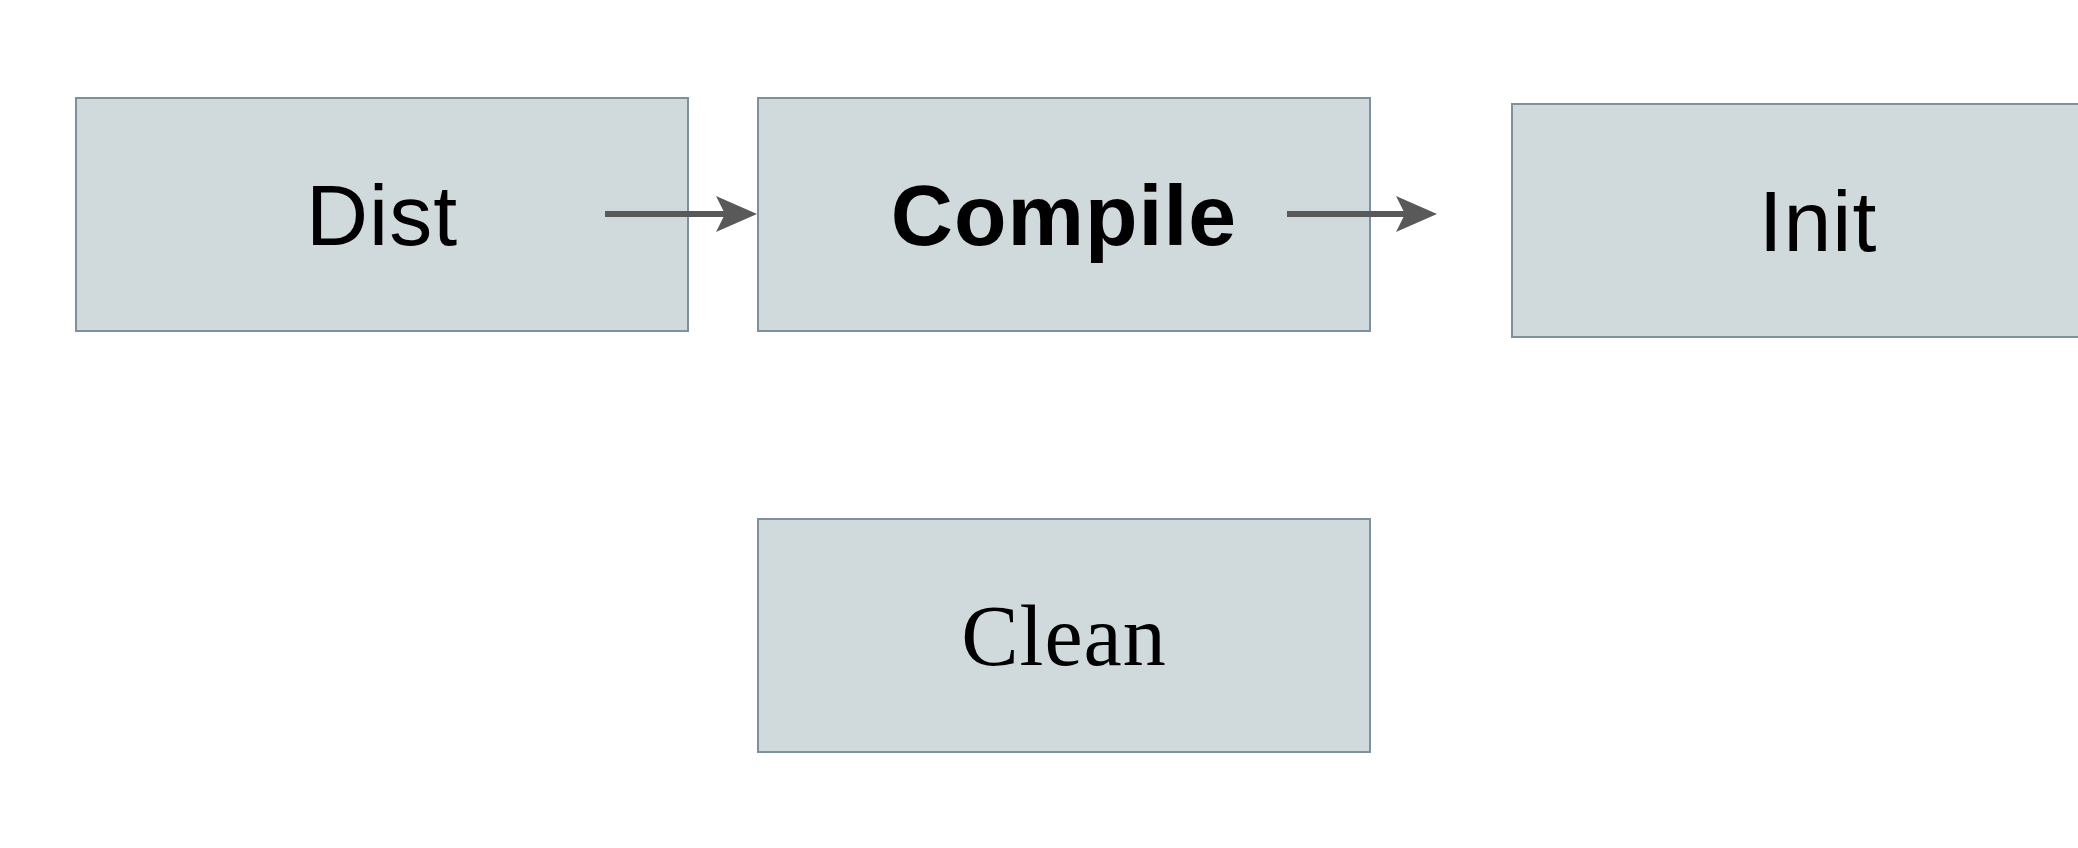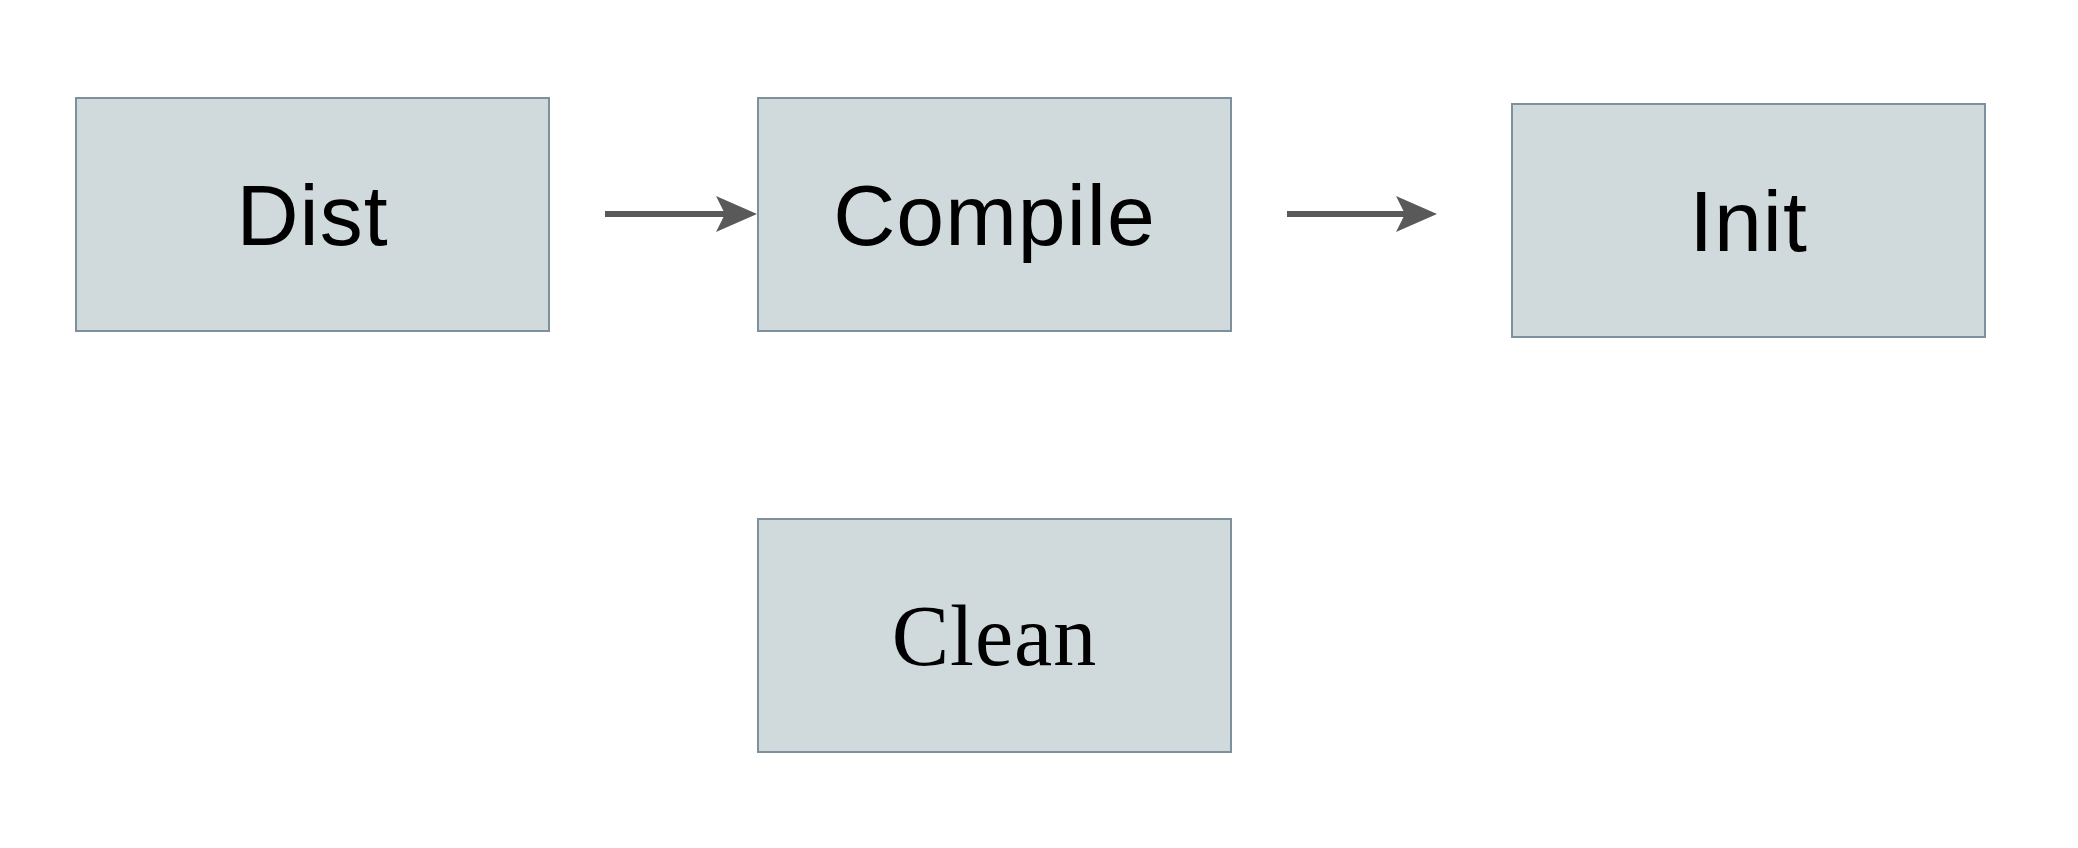--- a/index.html
+++ b/index.html
@@ -14,39 +14,39 @@
     overflow: hidden;
   }
   .canvas {
     position: relative;
     width: 2078px;
     height: 848px;
     background: #ffffff;
   }
   .node {
     position: absolute;
-    width: 475px;
+    width: 614px;
     height: 235px;
     background: #d0d9dc;
     border: 2px solid #7d909b;
     box-sizing: border-box;
     display: flex;
     align-items: center;
     justify-content: center;
     cursor: default;
   }
   .node .label {
     font-size: 86px;
     line-height: 1;
     color: #000000;
     letter-spacing: 1px;
     white-space: nowrap;
   }
   .node-dist    { left: 75px;   top: 97px; }
-  .node-compile { left: 757px;  top: 97px; }
+  .node-compile { left: 757px;  top: 97px; font-weight: bold; }
   .node-init    { left: 1511px; top: 97px; margin-top: 6px; }
   .node-clean   { left: 757px;  top: 518px; font-family: Liberation Serif, serif; }
   .connector-layer {
     position: absolute;
     left: 0;
     top: 0;
     width: 2078px;
     height: 848px;
     pointer-events: none;
   }

